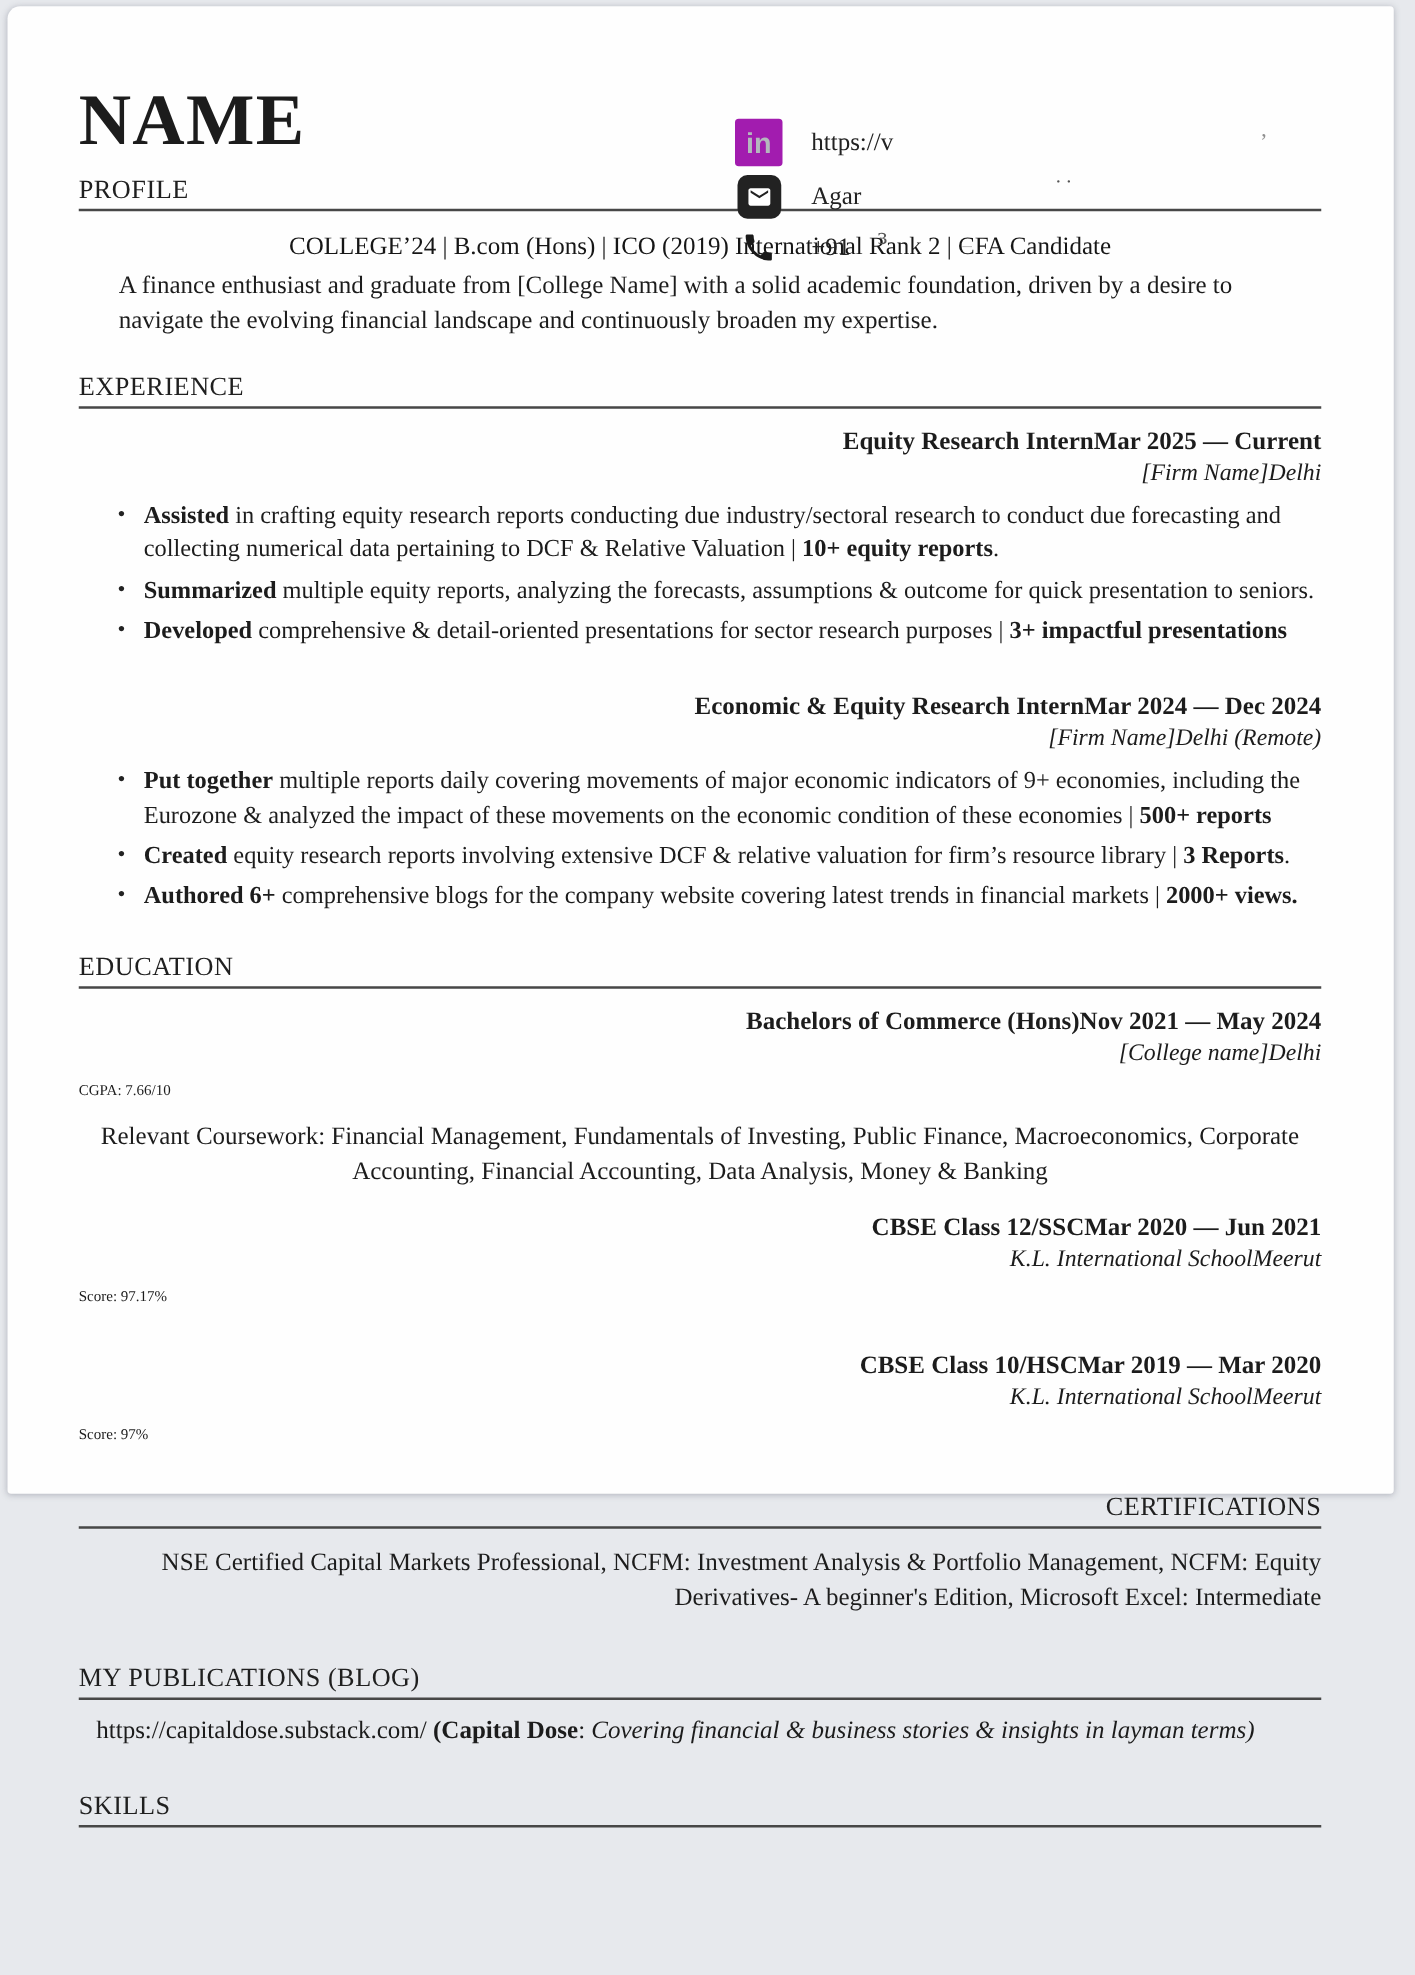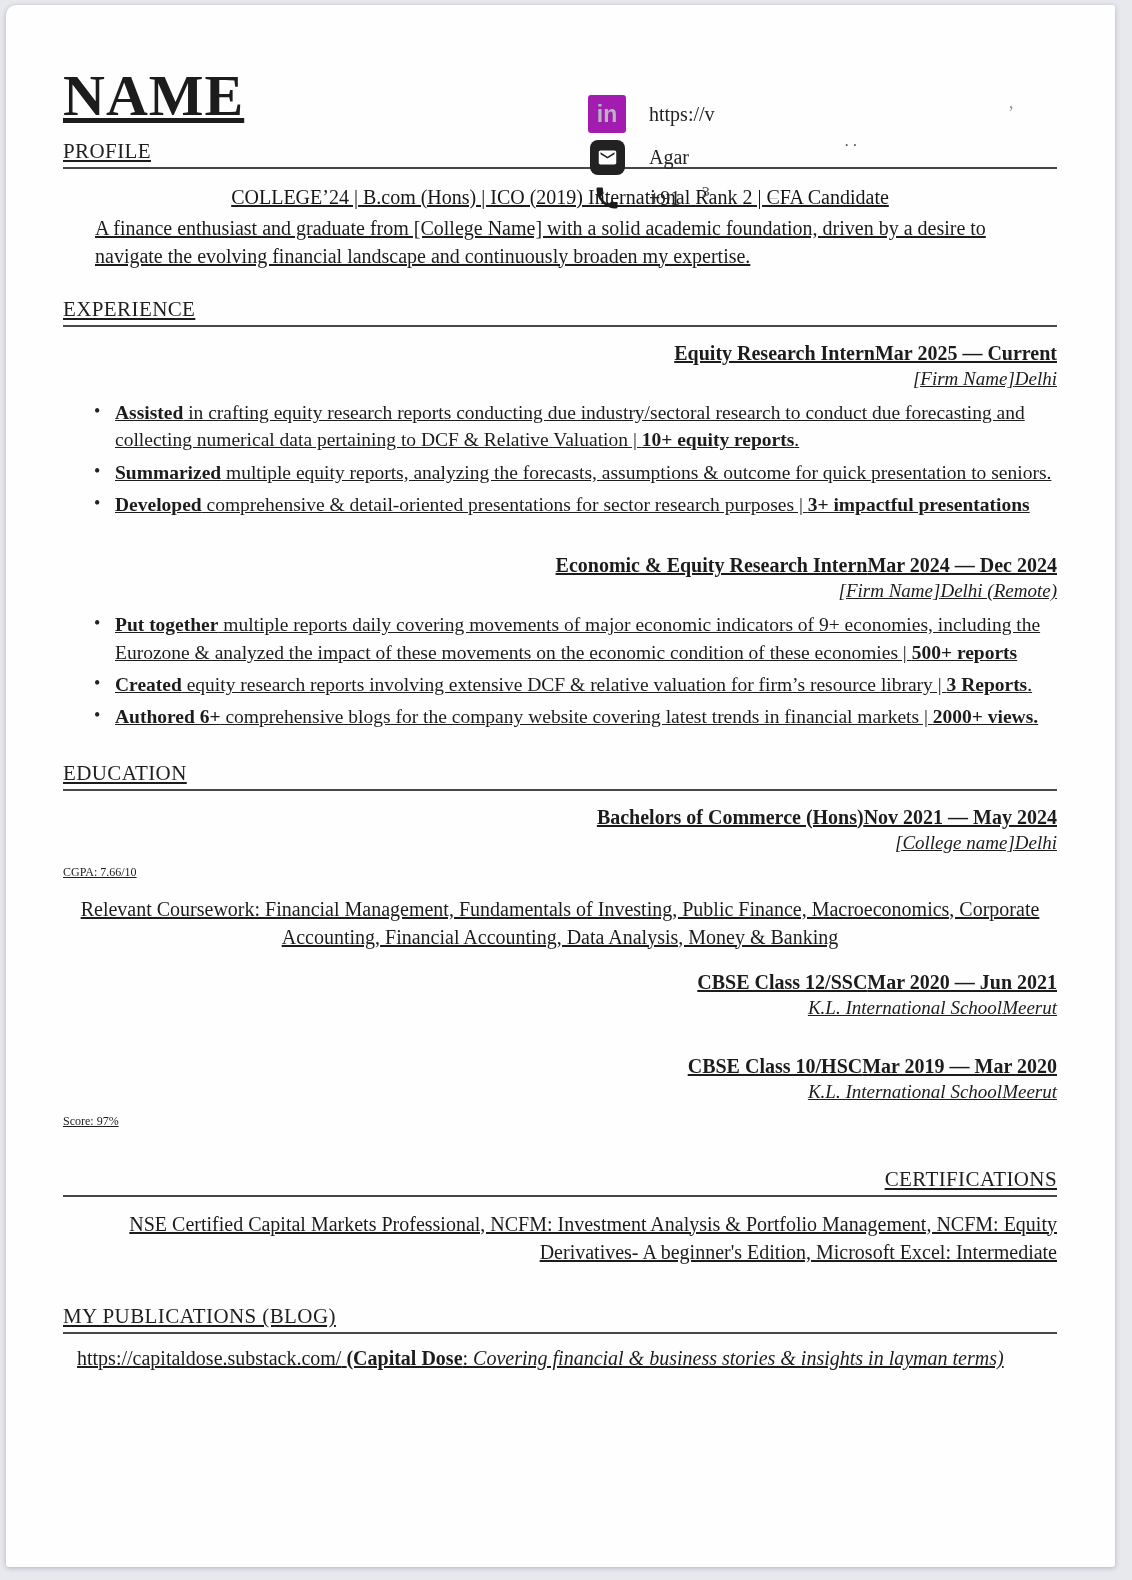--- a/index.html
+++ b/index.html
@@ -3,25 +3,24 @@
 <meta charset="utf-8">
 <style>
   html,body{margin:0;padding:0;}
   body{
     width:1132px;height:1580px;position:relative;overflow:hidden;
     background:#e7e9ed;
     font-family:"Liberation Serif", serif;
     color:#1c1c1c;
   }
   .page{
-    position:absolute;left:6px;top:5px;width:1109px;height:1562px;
+    position:absolute;left:6px;top:5px;width:1109px;height:1190px;
     background:#fefefe;
     border-radius:10px 3px 3px 3px;
     box-shadow:0 1px 5px rgba(110,115,130,.45);
-    text-decoration:underline;
   }
   .content{padding:0 58px 0 57px;position:relative;}
 
   
   h1.name{
     font-size:58px;line-height:1;font-weight:700;letter-spacing:1px;
     margin:62px 0 0 0;
   }
   .contact{
     position:absolute;left:581px;top:28px;width:470px;
@@ -188,20 +187,21 @@
 
       <div class="entry">
         <div class="erow">
           <span class="etitle">CBSE Class 12/SSC</span>
           <span class="edates">Mar 2020 — Jun 2021</span>
         </div>
         <div class="erow esub">
           <span>K.L. International School</span>
           <span>Meerut</span>
         </div>
+        <p class="detail">Score: 97.17%</p>
       </div>
 
       <div class="entry">
         <div class="erow">
           <span class="etitle">CBSE Class 10/HSC</span>
           <span class="edates">Mar 2019 — Mar 2020</span>
         </div>
         <div class="erow esub">
           <span>K.L. International School</span>
           <span>Meerut</span>
@@ -214,16 +214,17 @@
       <h2 class="sec">CERTIFICATIONS</h2>
       <p class="bodytext">NSE Certified Capital Markets Professional, NCFM: Investment Analysis &amp; Portfolio Management, NCFM: Equity Derivatives- A beginner's Edition, Microsoft Excel: Intermediate</p>
     </div>
 
     <div class="section publications">
       <h2 class="sec">MY PUBLICATIONS (BLOG)</h2>
       <p class="publine"><span>https://capitaldose.substack.com/</span><span><span>  </span><span style="font-weight: 700;">(Capital Dose</span><span>: </span><span style="font-style: italic;">Covering financial &amp; business stories &amp; insights in layman terms)</span></span></p>
     </div>
 
     <div class="section skills">
+      <h2 class="sec">SKILLS</h2>
     </div>
 
   </div>
 </div>
 
 </body></html>

